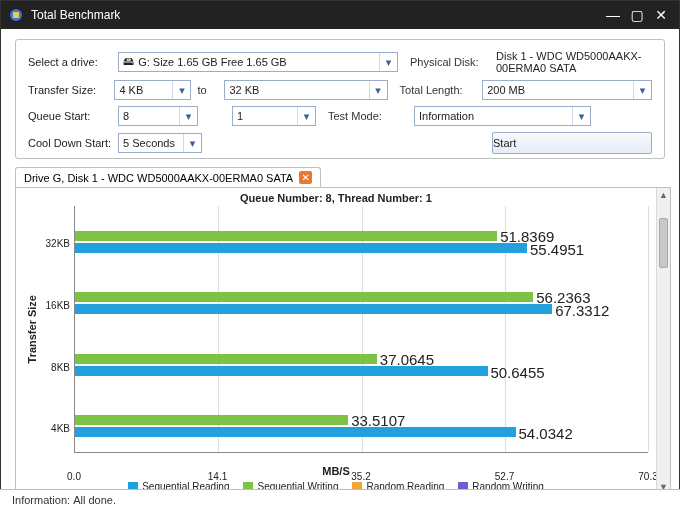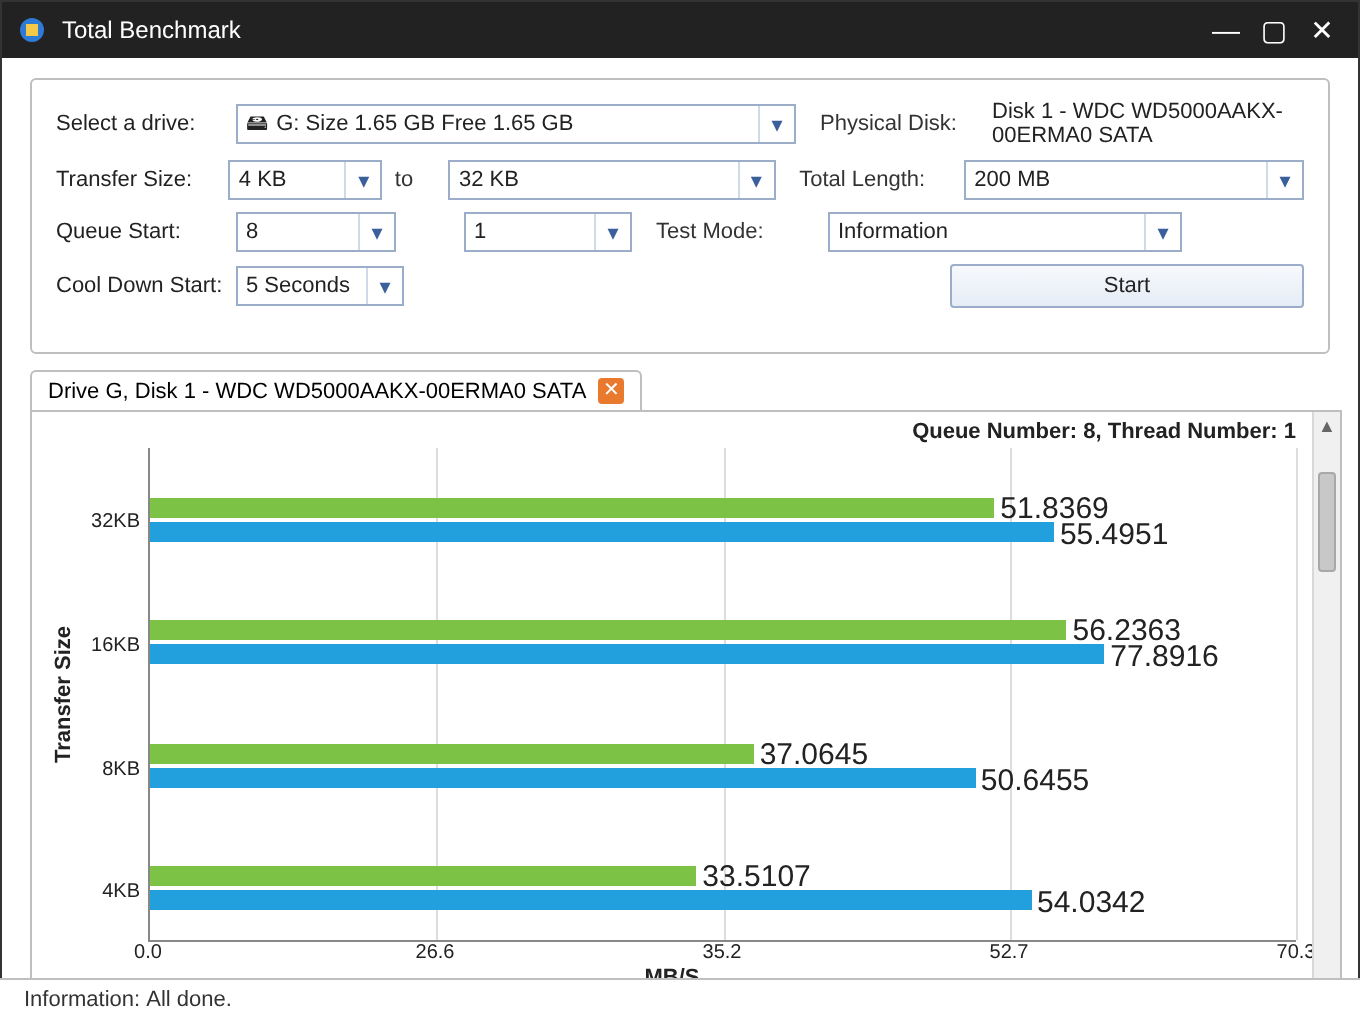--- a/index.html
+++ b/index.html
@@ -1,47 +1,47 @@
 <!DOCTYPE html>
 <html><head>
   <meta charset="utf-8">
   <style>
     * { box-sizing: border-box; margin: 0; padding: 0; font-family: "Segoe UI", Tahoma, sans-serif; }
     body { background: #fff; width: 680px; height: 509px; overflow: hidden; border: 1px solid #333; }
     .titlebar { height: 28px; background: #222; color: #fff; display: flex; align-items: center; padding: 0 6px; }
     .titlebar .icon { width: 18px; height: 18px; display: flex; align-items: center; justify-content: center; margin-right: 6px; }
     .titlebar .title { font-size: 12px; flex: 1; }
     .titlebar .winbtn { width: 24px; height: 20px; display: flex; align-items: center; justify-content: center; color: #fff; font-size: 14px; }
-    .settings { margin: 10px 14px 8px 14px; border: 1px solid #bfbfbf; border-radius: 3px; padding: 10px 12px 22px 12px; font-size: 11px; color: #333; }
+    .settings { margin: 10px 14px 8px 14px; border: 1px solid #bfbfbf; border-radius: 3px; padding: 10px 12px 4px 12px; font-size: 11px; color: #333; }
     .row { display: flex; align-items: center; margin-bottom: 6px; gap: 6px; }
     .lbl { width: 84px; color: #222; }
     .sel { height: 20px; border: 1px solid #9badc9; background: #fff; display: flex; align-items: center; padding: 0 4px; font-size: 11px; color: #222; position: relative; }
     .sel .arrow { position: absolute; right: 0; top: 0; bottom: 0; width: 18px; display: flex; align-items: center; justify-content: center; color: #3a5f9b; border-left: 1px solid #d0d9e8; }
     .pd-lbl { width: 80px; margin-left: 6px; }
     .pd-val { color: #222; flex: 1; }
-    .start-btn { height: 22px; width: 177px; border: 1px solid #9badc9; border-radius: 2px; background: linear-gradient(#f7f9fc,#e5ecf6); text-align: center; font-size: 11px; color: #222; display:flex; align-items:center; justify-content:center; }
+    .start-btn { height: 22px; width: 160px; border: 1px solid #9badc9; border-radius: 2px; background: linear-gradient(#f7f9fc,#e5ecf6); text-align: center; font-size: 11px; color: #222; display:flex; align-items:center; }
     .tabrow { display: flex; align-items: flex-end; margin: 0 14px; font-size: 11px; }
     .tab { border: 1px solid #bfbfbf; border-bottom: none; border-radius: 3px 3px 0 0; padding: 3px 8px; background: #fff; display: flex; align-items: center; gap: 6px; }
     .tab .close { width: 13px; height: 13px; background: #e8792d; border-radius: 2px; color: #fff; display:flex; align-items:center; justify-content:center; font-size:10px; line-height:1; }
     .panel { margin: 0 8px 0 14px; border: 1px solid #bfbfbf; height: 308px; display: flex; }
     .chart-wrap { flex: 1; padding: 4px 8px 2px 8px; position: relative; display:flex; flex-direction:column; }
-    .chart-title { text-align: right; font-weight: bold; font-size: 11px; color: #222; margin-bottom: 2px; }
+    .chart-title { text-align: center; font-weight: bold; font-size: 11px; color: #222; margin-bottom: 2px; }
     .chart-body { flex:1; display:flex; }
     .ylabel { width: 16px; display:flex; align-items:center; justify-content:center; }
     .ylabel span { writing-mode: vertical-rl; transform: rotate(180deg); font-weight:bold; font-size:11px; color:#222; }
     .yticks { width:34px; position:relative; }
     .ytick { position:absolute; right:4px; font-size:10px; color:#222; transform:translateY(-50%); }
     .plot { flex:1; position:relative; border-left:1px solid #888; border-bottom:1px solid #888; }
     .grid-v { position:absolute; top:0; bottom:0; border-left:1px solid #ddd; }
     .bar { position:absolute; height:10px; }
     .bar.read { background:#22a0dd; }
     .bar.write { background:#7cc244; }
     .bar-lbl { position:absolute; font-size:15px; color:#222; white-space:nowrap; transform:translateY(-1px); }
     .xticks { height:14px; position:relative; margin-left:50px; }
-    .xtick { position:absolute; font-size:10px; color:#222; transform:translateX(-50%); }
+    .xtick { position:absolute; font-size:10px; color:#222; transform:translateX(-50%);margin-top:18px; }
     .xlabel { text-align:center; font-weight:bold; font-size:11px; color:#222; margin-top:-2px; }
     .legend { display:flex; justify-content:center; gap:14px; font-size:10px; color:#222; margin-top:4px; }
     .legend .item { display:flex; align-items:center; gap:4px; }
     .sw { width:10px; height:10px; }
     .sw.sr { background:#22a0dd; } .sw.sw2 { background:#7cc244; } .sw.rr { background:#f0a63c; } .sw.rw { background:#6a5fcf; }
     .scroll { width:14px; background:#f0f0f0; border-left:1px solid #d8d8d8; position:relative; }
     .scroll .thumb { position:absolute; left:2px; right:2px; top:30px; height:50px; background:#c8c8c8; border:1px solid #a8a8a8; border-radius:2px; }
     .scroll .arr { position:absolute; left:0; right:0; height:14px; display:flex; align-items:center; justify-content:center; color:#666; font-size:9px; }
     .scroll .arr.up { top:0; } .scroll .arr.dn { bottom:0; }
     .status { position:absolute; left:0; right:0; bottom:0; border-top:1px solid #bfbfbf; height:20px; display:flex; align-items:center; padding:0 12px; font-size:11px; color:#333; background:#fff; }
@@ -148,36 +148,36 @@
           <div class="grid-v" style="left:100%;"></div>
 
         <div class="bar write" style="top:calc(15% - 12px); left:0; width:73.7%"></div>
         <div class="bar-lbl" style="top:calc(15% - 14px); left:74.2%">51.8369</div>
         <div class="bar read" style="top:15%; left:0; width:78.9%"></div>
         <div class="bar-lbl" style="top:calc(15% - 1px); left:79.4%">55.4951</div>
 
         <div class="bar write" style="top:calc(40% - 12px); left:0; width:80.0%"></div>
         <div class="bar-lbl" style="top:calc(40% - 14px); left:80.5%">56.2363</div>
         <div class="bar read" style="top:40%; left:0; width:83.3%"></div>
-        <div class="bar-lbl" style="top:calc(40% - 1px); left:83.8%">77.8916</div>
+        <div class="bar-lbl" style="top:calc(40% - 1px); left:83.8%">67.3312</div>
 
         <div class="bar write" style="top:calc(65% - 12px); left:0; width:52.7%"></div>
         <div class="bar-lbl" style="top:calc(65% - 14px); left:53.2%">37.0645</div>
         <div class="bar read" style="top:65%; left:0; width:72.0%"></div>
         <div class="bar-lbl" style="top:calc(65% - 1px); left:72.5%">50.6455</div>
 
         <div class="bar write" style="top:calc(90% - 12px); left:0; width:47.7%"></div>
         <div class="bar-lbl" style="top:calc(90% - 14px); left:48.2%">33.5107</div>
         <div class="bar read" style="top:90%; left:0; width:76.9%"></div>
         <div class="bar-lbl" style="top:calc(90% - 1px); left:77.4%">54.0342</div>
       </div>
     </div>
     <div class="xticks">
       <div class="xtick" style="left:0%">0.0</div>
-      <div class="xtick" style="left:25%">26.6</div>
+      <div class="xtick" style="left:25%">14.1</div>
       <div class="xtick" style="left:50%">35.2</div>
       <div class="xtick" style="left:75%">52.7</div>
       <div class="xtick" style="left:100%">70.3</div>
     </div>
     <div class="xlabel">MB/S</div>
     <div class="legend">
       <div class="item">
           <div class="sw sr"></div>
           <span>Sequential Reading</span>
         </div>

